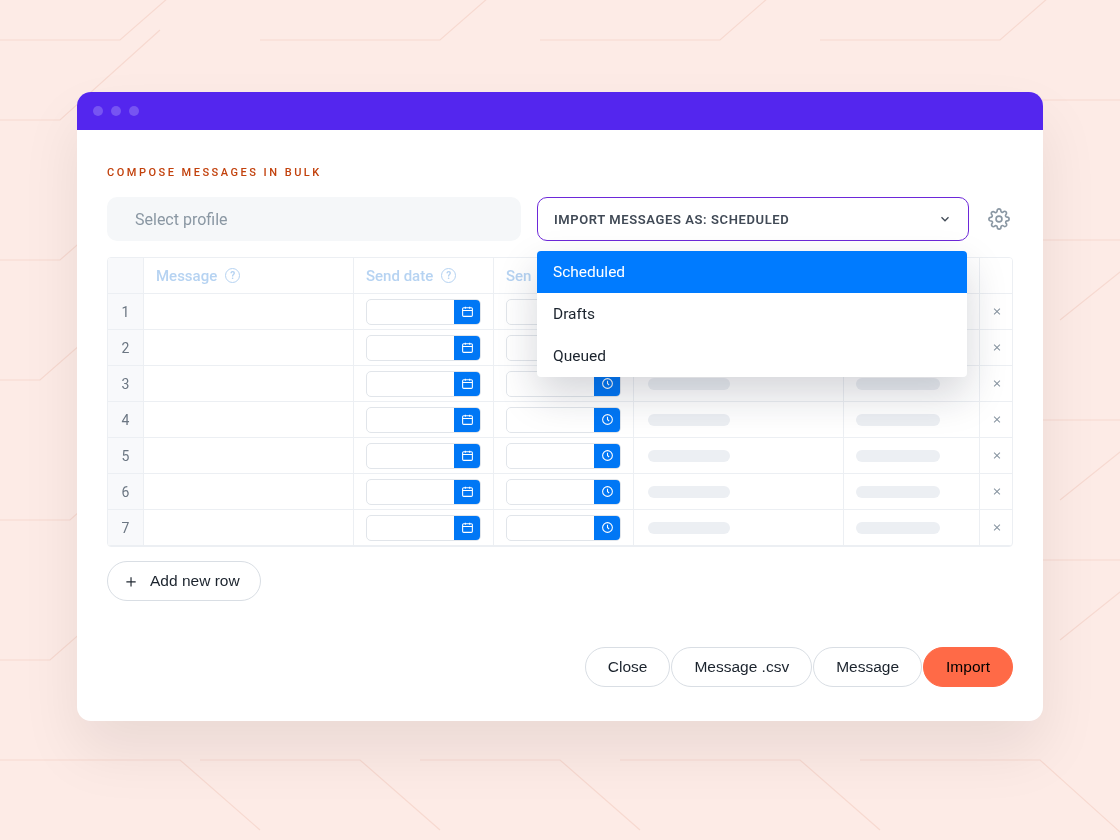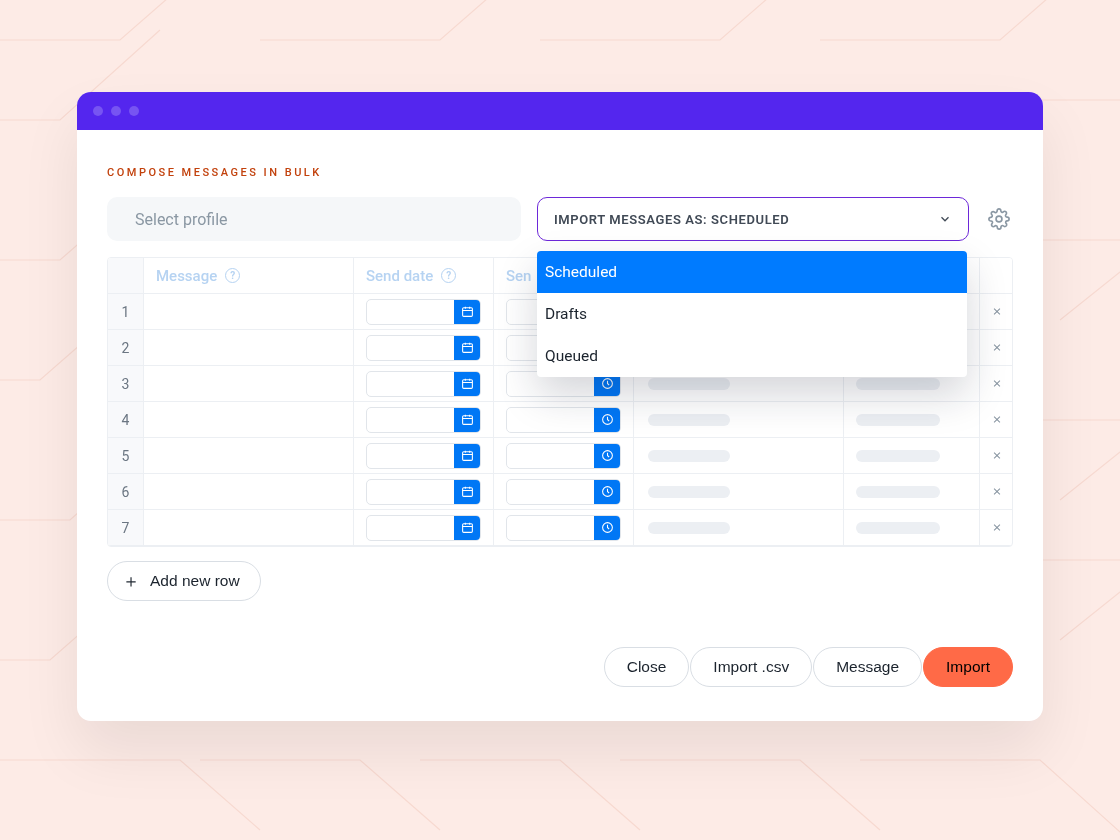--- a/index.html
+++ b/index.html
@@ -53,21 +53,21 @@
     }
     .chevron-down { width: 14px; height: 14px; }
     .gear-btn { width: 28px; height: 28px; display: flex; align-items: center; justify-content: center; color: #7a8694; cursor: pointer; }
     .dropdown-menu {
       position: absolute; left: 0; top: 54px; width: 430px;
       background: #fff; border-radius: 4px;
       box-shadow: 0 18px 40px rgba(20,30,50,0.18);
       overflow: hidden; z-index: 20;
     }
     .dropdown-item {
-      height: 42px; display: flex; align-items: center; padding: 0 8px;
+      height: 42px; display: flex; align-items: center; padding: 0 16px;
       font-size: 15.5px; color: #1b232d; cursor: pointer;
     }
     .dropdown-item.selected { background: #007bff; color: #fff; }
     .table { width: 100%; border: 1px solid #eceff3; border-radius: 4px; overflow: hidden; }
     .thead, .trow { display: grid; grid-template-columns: 36px 210px 140px 140px 210px 136px 34px; }
     .thead { height: 36px; background: #fff; }
     .th, .td { border-right: 1px solid #eceff3; border-bottom: 1px solid #eceff3; display: flex; align-items: center; padding: 0 12px; }
     .th { font-size: 15px; color: #b6d3f2; font-weight: 500; gap: 8px; }
     .th.rownum, .td.rownum { justify-content: center; padding: 0; color: #6b7682; font-size: 14px; background: #f8f9fb; }
     .help-icon { width: 15px; height: 15px; border: 1.4px solid #b6d3f2; border-radius: 50%; display: inline-flex; align-items: center; justify-content: center; font-size: 10px; color: #b6d3f2; font-weight: 700; }
@@ -436,18 +436,18 @@
         </div>
     </div>
 
     <button class="add-row">
       <span class="plus">＋</span>
       <span>Add new row</span>
     </button>
 
     <div class="footer">
       <button class="btn">Close</button>
-      <button class="btn">Import .csv</button>
+      <button class="btn">Message .csv</button>
       <button class="btn">Message</button>
       <button class="btn primary">Import</button>
     </div>
   </div>
 </div>
 
 </body></html>

